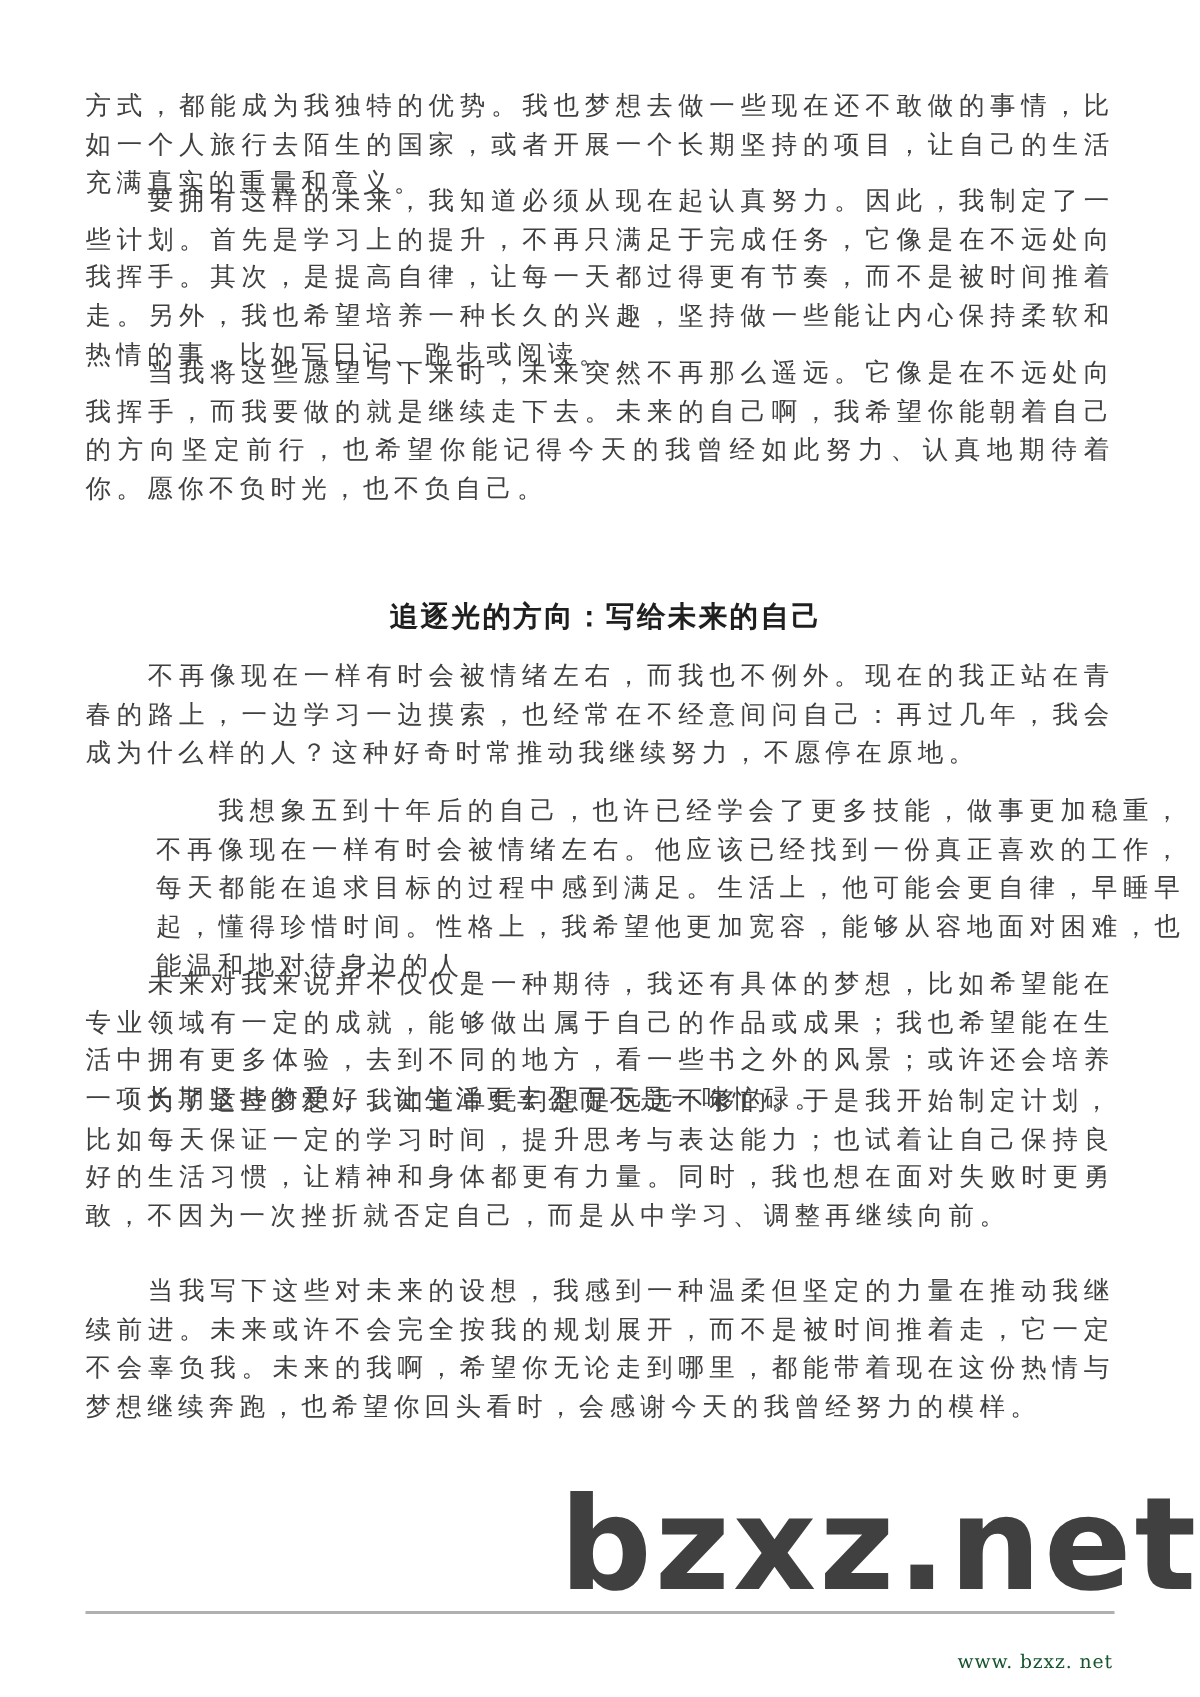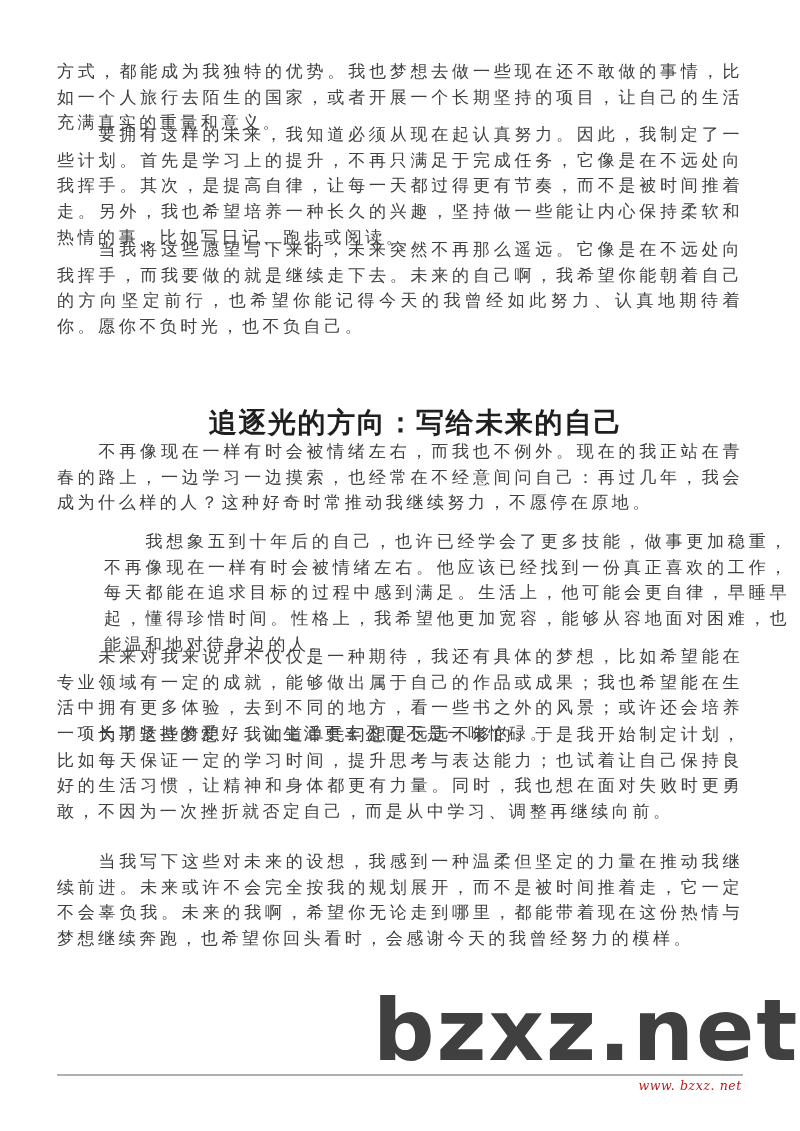--- a/index.html
+++ b/index.html
@@ -38,24 +38,24 @@
       text-indent: 0;
     }
     .title {
       position: absolute;
       left: 0;
       width: 686px;
       top: 391px;
       text-align: center;
       font-family: "DejaVu Sans", "Liberation Sans", sans-serif;
       font-weight: bold;
-      font-size: 28px;
+      font-size: 19px;
       letter-spacing: 1.6px;
       color: #1f1f1f;
-      margin: 16px;
+      margin: 4px;
       line-height: 32px;
     }
     .watermark {
       position: absolute;
       left: 373px;
       top: 985px;
       font-family: "DejaVu Sans", "Liberation Sans", sans-serif;
       font-weight: bold;
       font-size: 86px;
       line-height: 90px;
@@ -67,26 +67,25 @@
       position: absolute;
       left: 57px;
       width: 686px;
       top: 1074px;
       height: 2px;
       background: #b0b0b0;
     }
     .footer-url {
       position: absolute;
       right: 58px;
-      top: 1078px;
+      top: 1100px;
       font-family: "DejaVu Serif", "Liberation Serif", serif;
-      font-style: italic;
       font-size: 12.5px;
       letter-spacing: 0.6px;
-      color: #b91c1c;
+      color: #14532d;
     }
   </style>
 </head>
 <body>
 
 <div class="page">
 
   <p class="para noindent" style="top:59px;">方式，都能成为我独特的优势。我也梦想去做一些现在还不敢做的事情，比如一个人旅行去陌生的国家，或者开展一个长期坚持的项目，让自己的生活充满真实的重量和意义。</p>
 
   <p class="para" style="top:122px;">要拥有这样的未来，我知道必须从现在起认真努力。因此，我制定了一些计划。首先是学习上的提升，不再只满足于完成任务，它像是在不远处向我挥手。其次，是提高自律，让每一天都过得更有节奏，而不是被时间推着走。另外，我也希望培养一种长久的兴趣，坚持做一些能让内心保持柔软和热情的事，比如写日记、跑步或阅读。</p>

